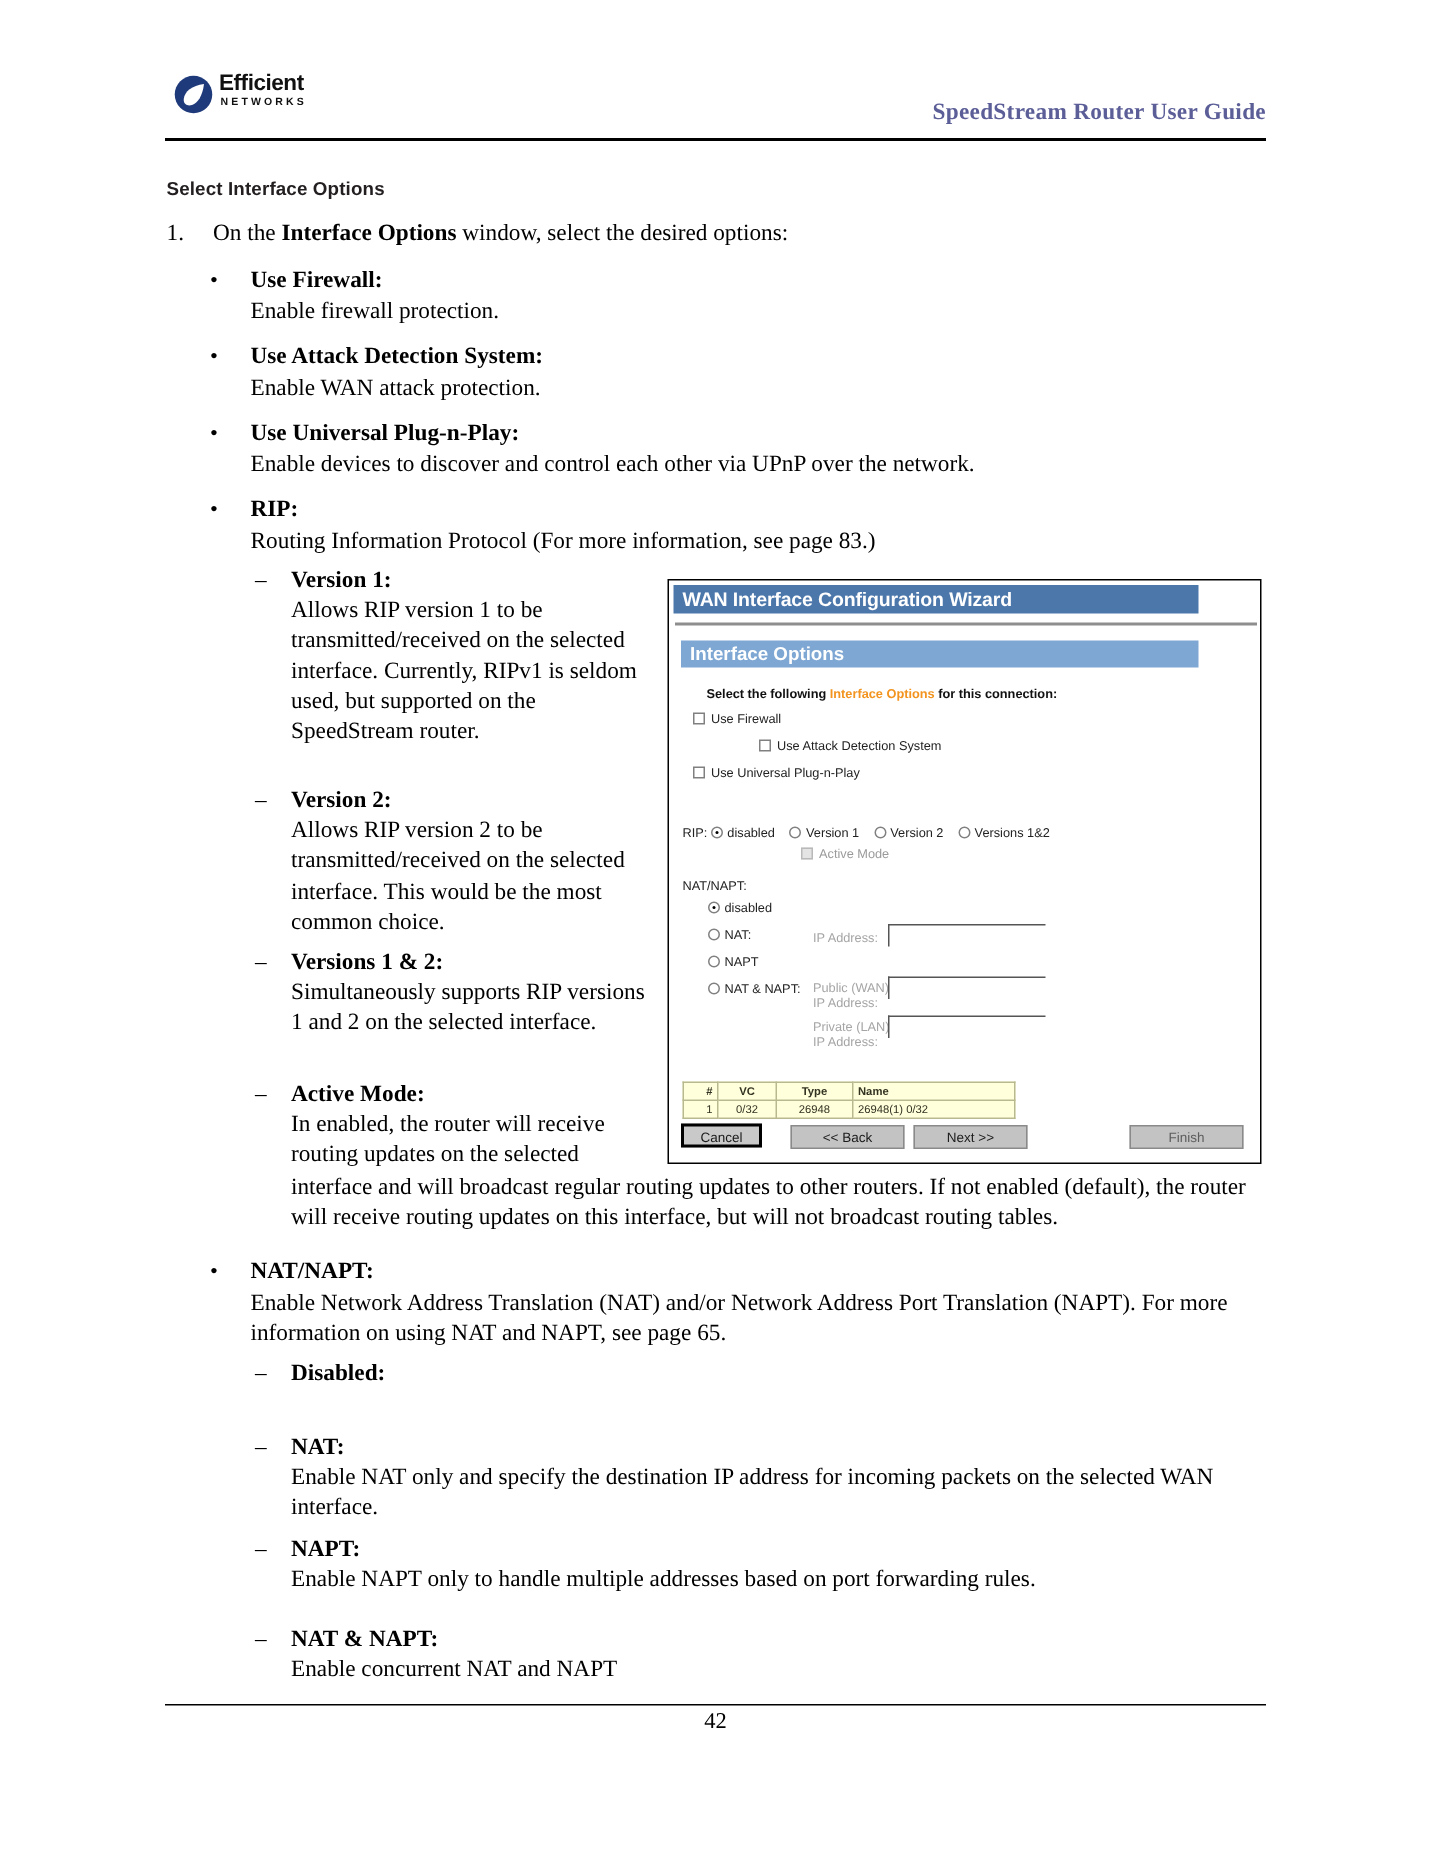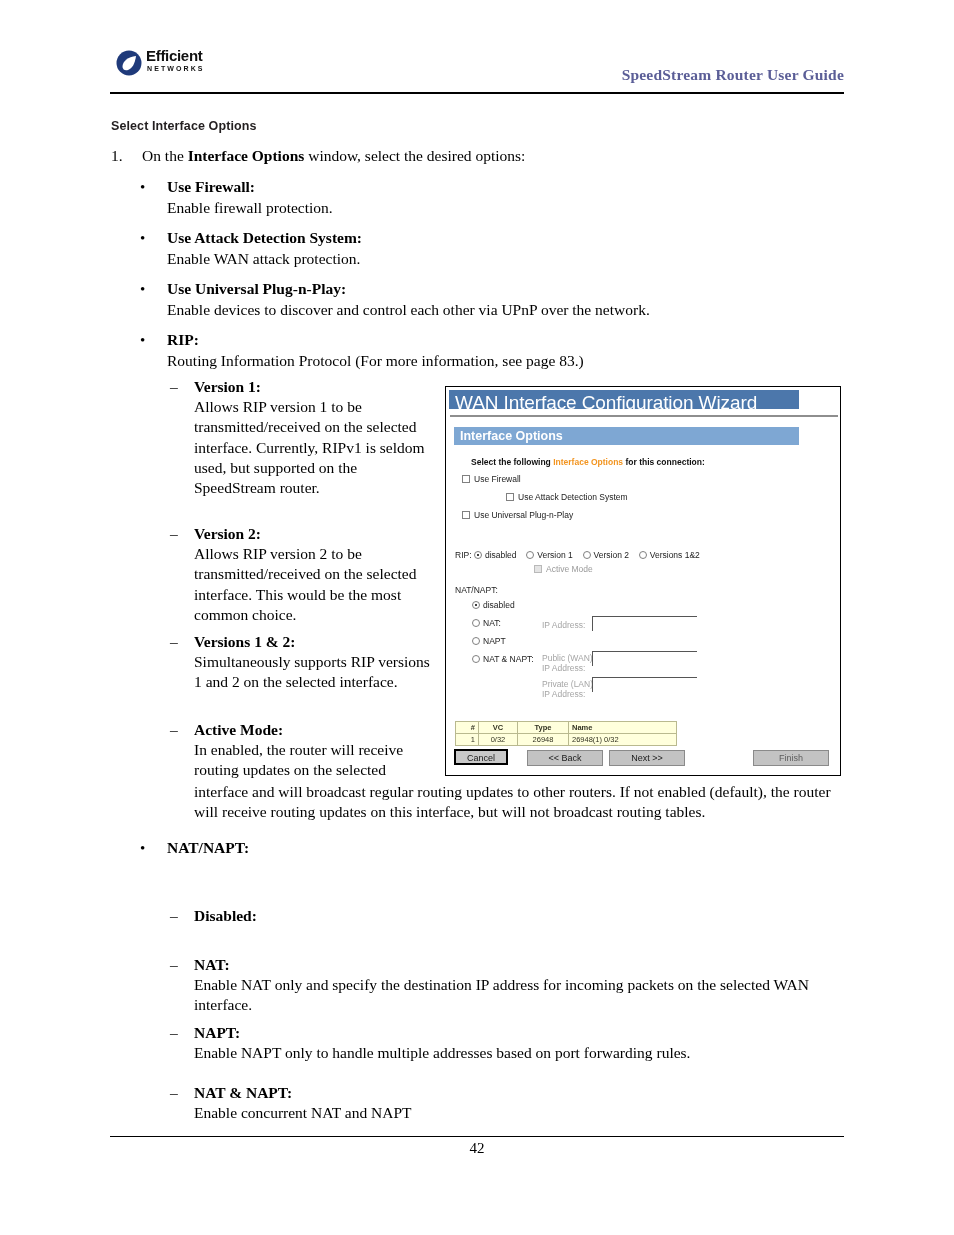--- a/index.html
+++ b/index.html
@@ -209,22 +209,22 @@
     top: 3px;
     width: 350px;
     height: 19px;
     background: #4c77ab;
   }
   .wz-titlebar span {
     position: absolute;
     left: 6px;
     top: 2px;
     color: #ffffff;
-    font-weight: normal;
-    font-size: 19px;
+    font-weight: bold;
+    font-size: 13px;
     letter-spacing: -0.1px;
   }
   .wz-rule {
     position: absolute;
     left: 4px;
     top: 28px;
     width: 388px;
     height: 2px;
     background: #8e8e8e;
   }
@@ -476,20 +476,21 @@
       <span>In enabled, the router will receive routing updates on the selected</span>
     </div>
   </div>
 
   <div class="wrap-tail">interface and will broadcast regular routing updates to other routers. If not enabled (default), the router will receive routing updates on this interface, but will not broadcast routing tables.</div>
 
   <div class="bullet-item" style="top:838px;">
     <span class="bullet-dot">•</span>
     <div class="bullet-body">
       <span class="b-title">NAT/NAPT:</span>
+      <span class="b-desc">Enable Network Address Translation (NAT) and/or Network Address Port Translation (NAPT). For more information on using NAT and NAPT, see page 65.</span>
     </div>
   </div>
 
   <div class="sub-item wide" style="top:906px;">
     <span class="sub-dash">–</span>
     <div class="sub-body">
       <span class="s-title">Disabled:</span><br>
     </div>
   </div>
 

